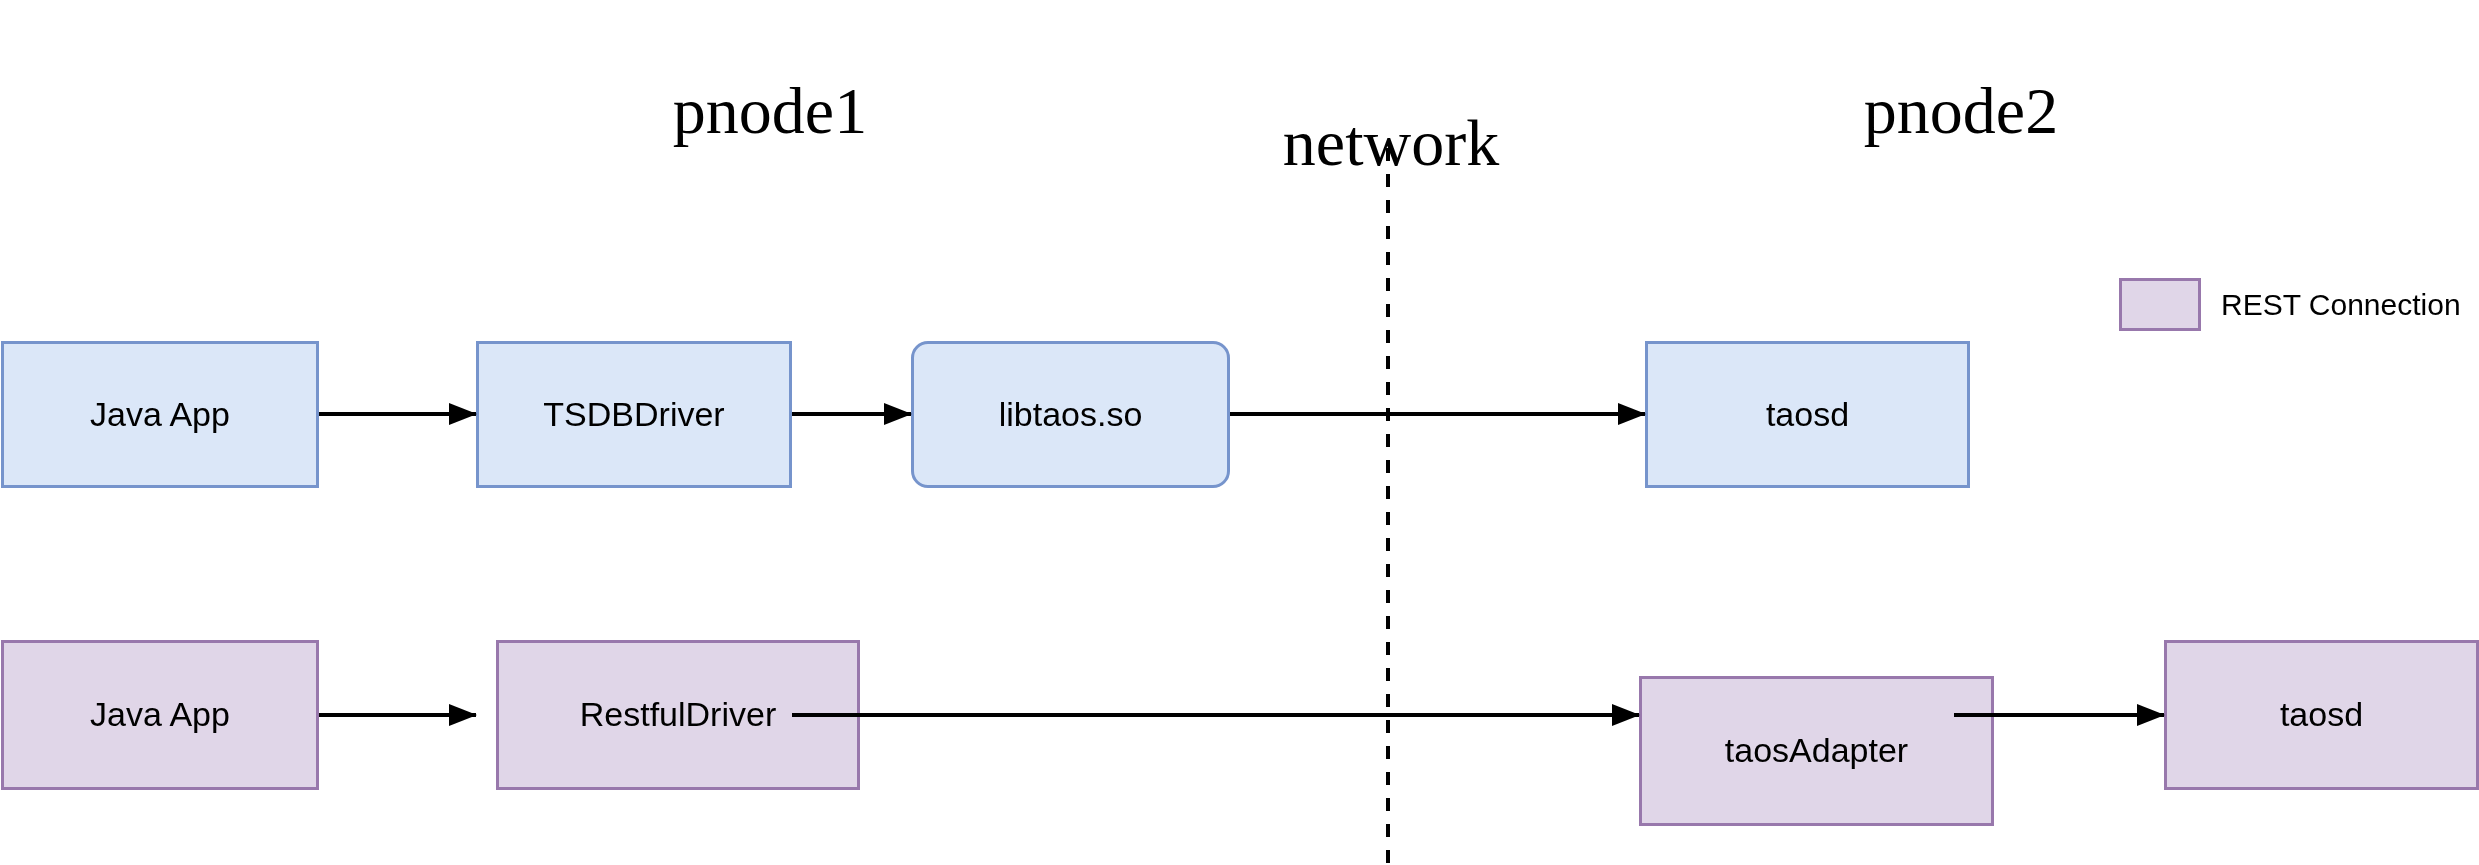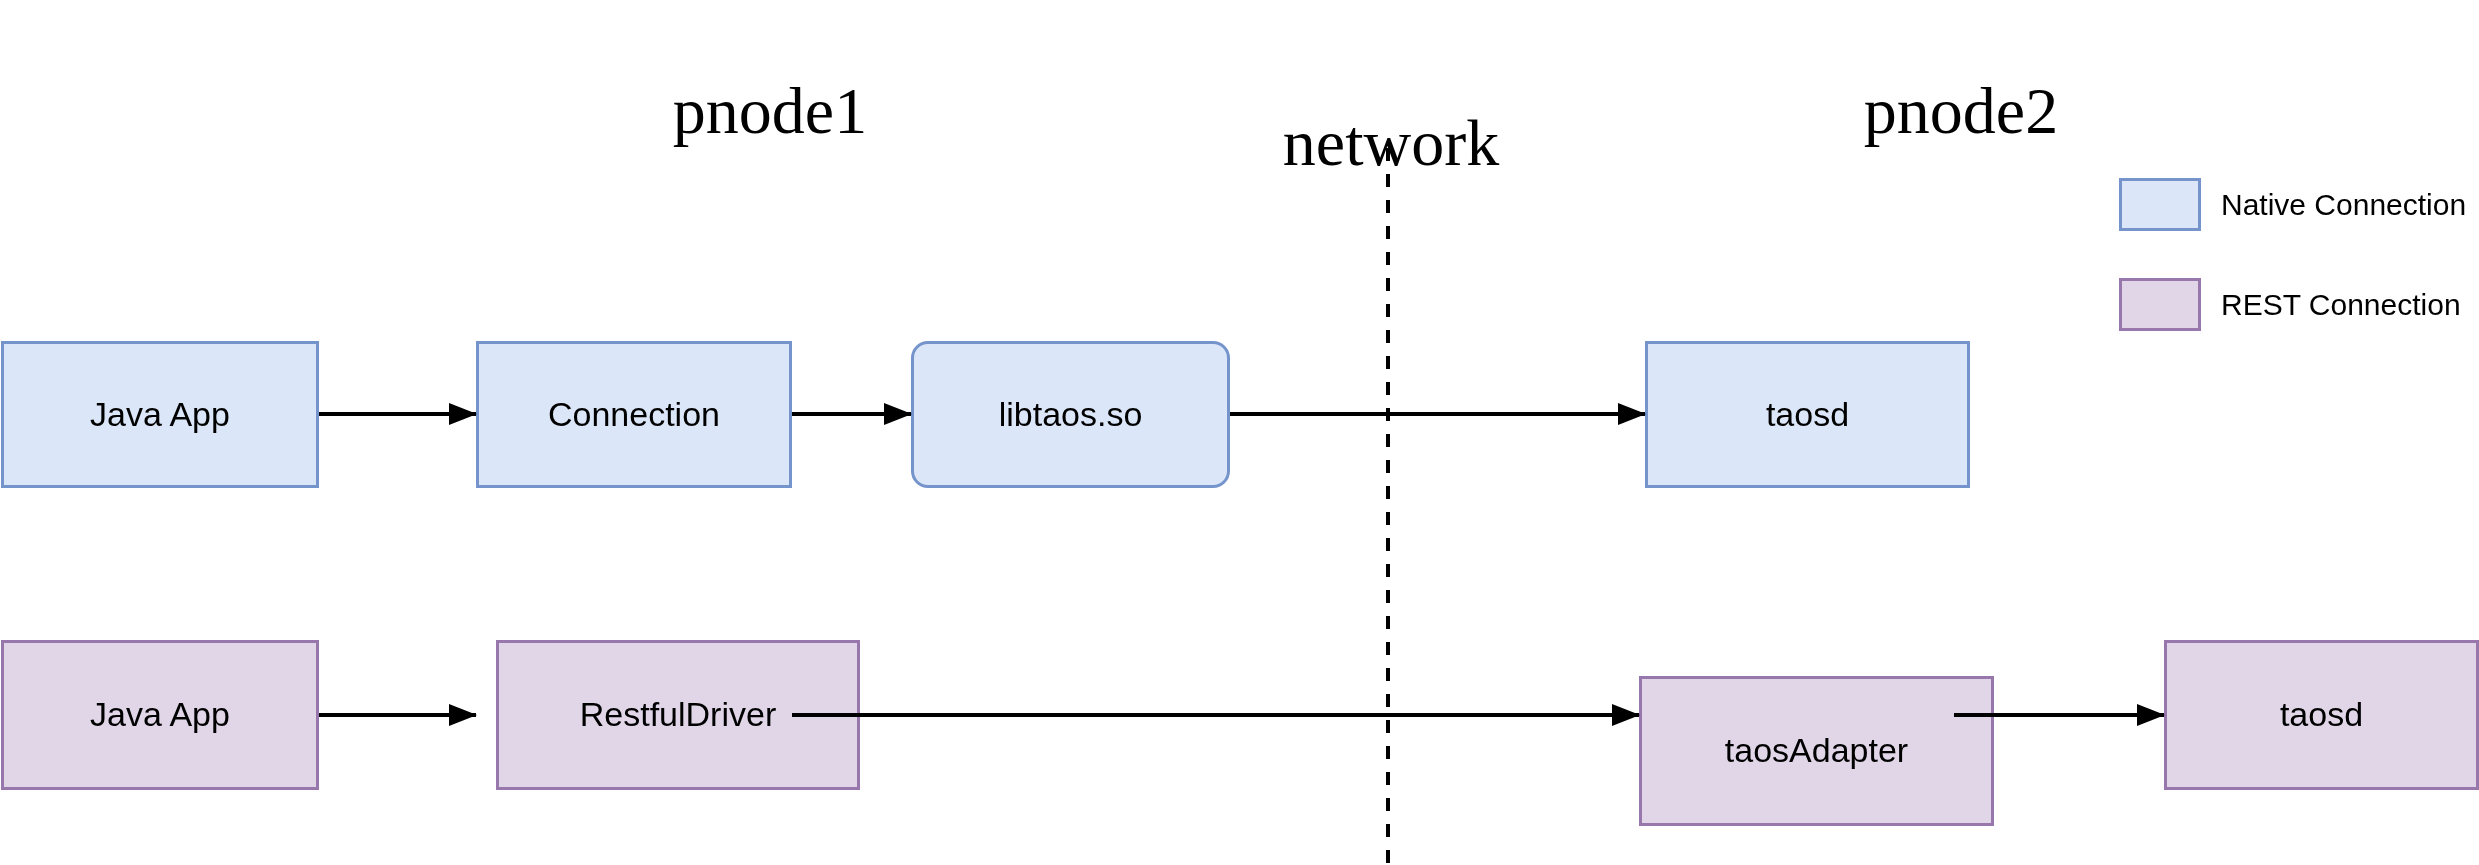--- a/index.html
+++ b/index.html
@@ -91,31 +91,27 @@
 <body>
 
 <div class="canvas">
 
   <div class="hdr" style="left:770px; top:78px;">pnode1</div>
   <div class="hdr" style="left:1391px; top:78px;margin-top:32px;">network</div>
   <div class="hdr" style="left:1937px; top:78px;margin-left:24px;">pnode2</div>
 
   <div class="divider" style="left:1386px; top:148px; height:717px;"></div>
 
-  <div class="legend-item" style="left:2119px; top:178px;">
-    <div class="legend-swatch native"></div>
-    <div class="legend-label">Native Connection</div>
-  </div>
   <div class="legend-item" style="left:2119px; top:278px;">
     <div class="legend-swatch rest"></div>
     <div class="legend-label">REST Connection</div>
   </div>
 
   <div class="node native" style="left:1px; top:341px; width:318px; height:147px;">Java App</div>
-  <div class="node native" style="left:476px; top:341px; width:316px; height:147px;">Connection</div>
+  <div class="node native" style="left:476px; top:341px; width:316px; height:147px;">TSDBDriver</div>
   <div class="node native" style="left:911px; top:341px; width:319px; height:147px;border-radius:17px;">libtaos.so</div>
   <div class="node native" style="left:1645px; top:341px; width:325px; height:147px;">taosd</div>
 
   <div class="arrow" style="left:319px; top:412px; width:157px;"></div>
   <div class="arrow" style="left:792px; top:412px; width:119px;"></div>
   <div class="arrow" style="left:1230px; top:412px; width:415px;"></div>
 
   <div class="node rest" style="left:1px; top:640px; width:318px; height:150px;">Java App</div>
   <div class="node rest" style="left:496px; top:640px; width:364px; height:150px;">RestfulDriver</div>
   <div class="node rest" style="left:1639px; top:676px; width:355px; height:150px;">taosAdapter</div>

